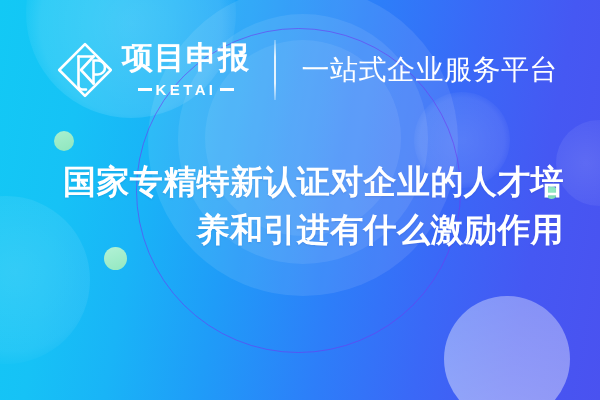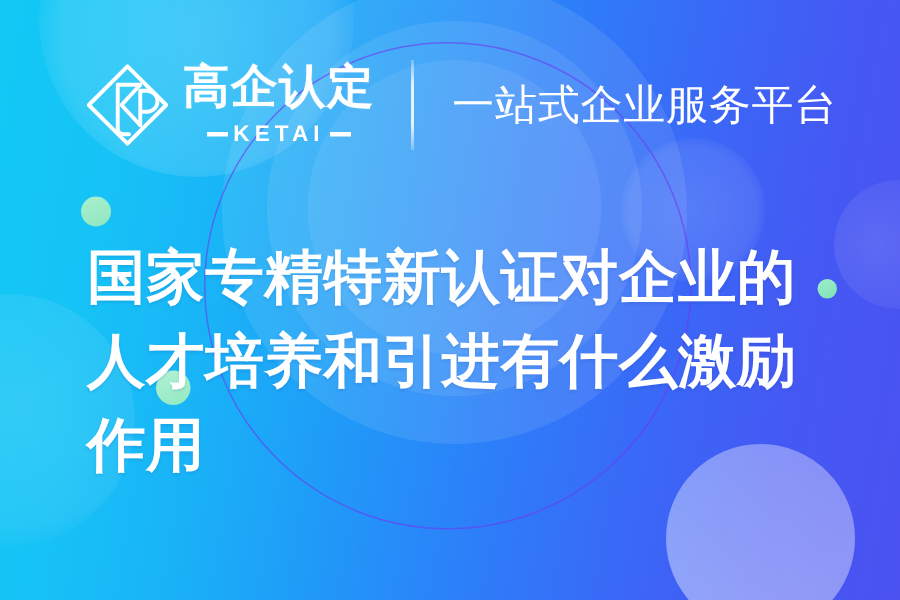--- a/index.html
+++ b/index.html
@@ -204,25 +204,26 @@
     white-space: nowrap;
   }
 
   
   .headline {
     position: absolute;
     left: 58px;
     top: 158px;
     width: 506px;
     color: #ffffff;
-    font-size: 39px;
+    font-size: 33px;
     font-weight: bold;
     line-height: 1.44;
     letter-spacing: 0.4px;
     text-shadow: 0 1px 2px rgba(20, 50, 140, 0.13);
+    text-align: right;
   }
 </style>
 </head>
 <body>
 
 <div id="banner">
 
   <div class="deco halo-tl"></div>
   <div class="deco halo-left-low"></div>
   <div class="deco conc-1"></div>
@@ -241,21 +242,21 @@
     <div class="logo-lockup">
       <svg class="logo-mark" viewBox="0 0 58 58" aria-hidden="true">
         <path d="M29 3.2 L54.8 29 L29 54.8 L3.2 29 Z" fill="none" stroke="#ffffff" stroke-width="2.6" stroke-linejoin="round" stroke-linecap="round" transform="translate(0,0)" rx="6"></path>
         <path d="M20.5 11.5 L46 11.5 A6.5 6.5 0 0 1 46 24.5" fill="none" stroke="none"></path>
         <path d="M22.5 15.5 L22.5 44.5 A4 4 0 0 0 26.5 48.5 L30 48.5" fill="none" stroke="#ffffff" stroke-width="2.6" stroke-linecap="round"></path>
         <path d="M22.5 15.5 L37.5 15.5" fill="none" stroke="#ffffff" stroke-width="2.6" stroke-linecap="round"></path>
         <path d="M37.5 15.5 L25 29 L37.5 42.5" fill="none" stroke="#ffffff" stroke-width="2.6" stroke-linejoin="round" stroke-linecap="round"></path>
         <path d="M37.5 42.5 L37.5 19.5 L42 19.5 A7 7 0 0 1 42 33.5 L37.5 33.5" fill="none" stroke="#ffffff" stroke-width="2.6" stroke-linejoin="round" stroke-linecap="round"></path>
       </svg>
       <div class="logo-words">
-        <div class="logo-cn">高企认定</div>
+        <div class="logo-cn">项目申报</div>
         <div class="logo-latin-row">
           <span class="logo-rule"></span>
           <span class="logo-en">KETAI</span>
           <span class="logo-rule"></span>
         </div>
       </div>
     </div>
 
     <div class="divider"></div>
 

